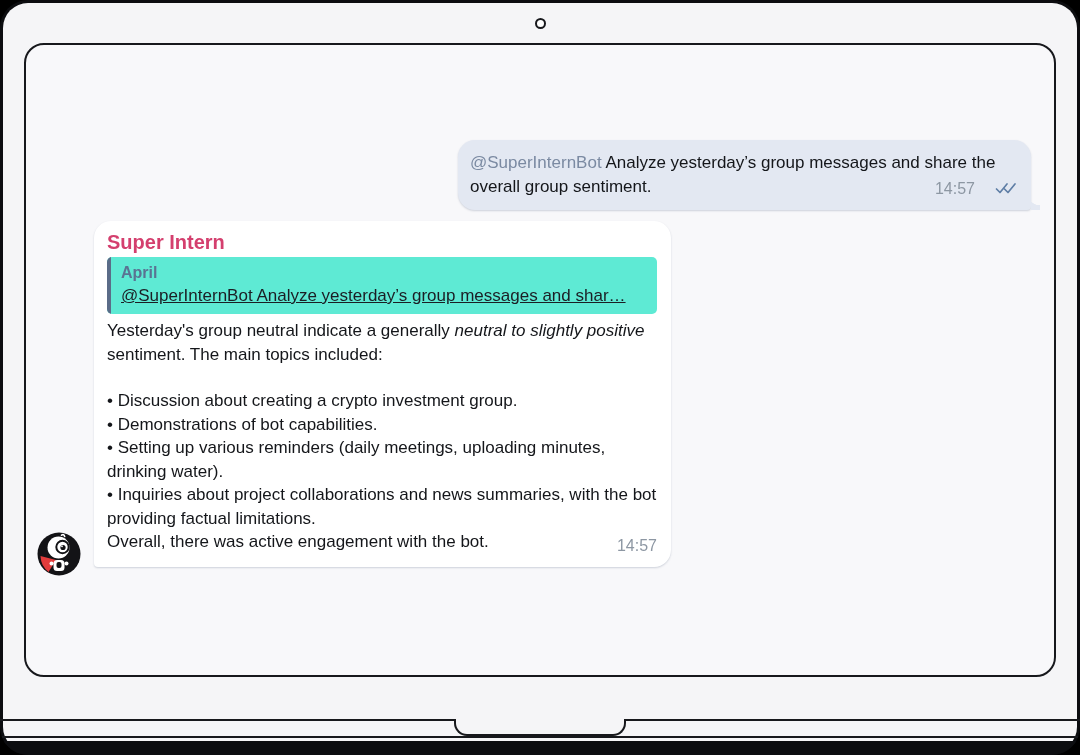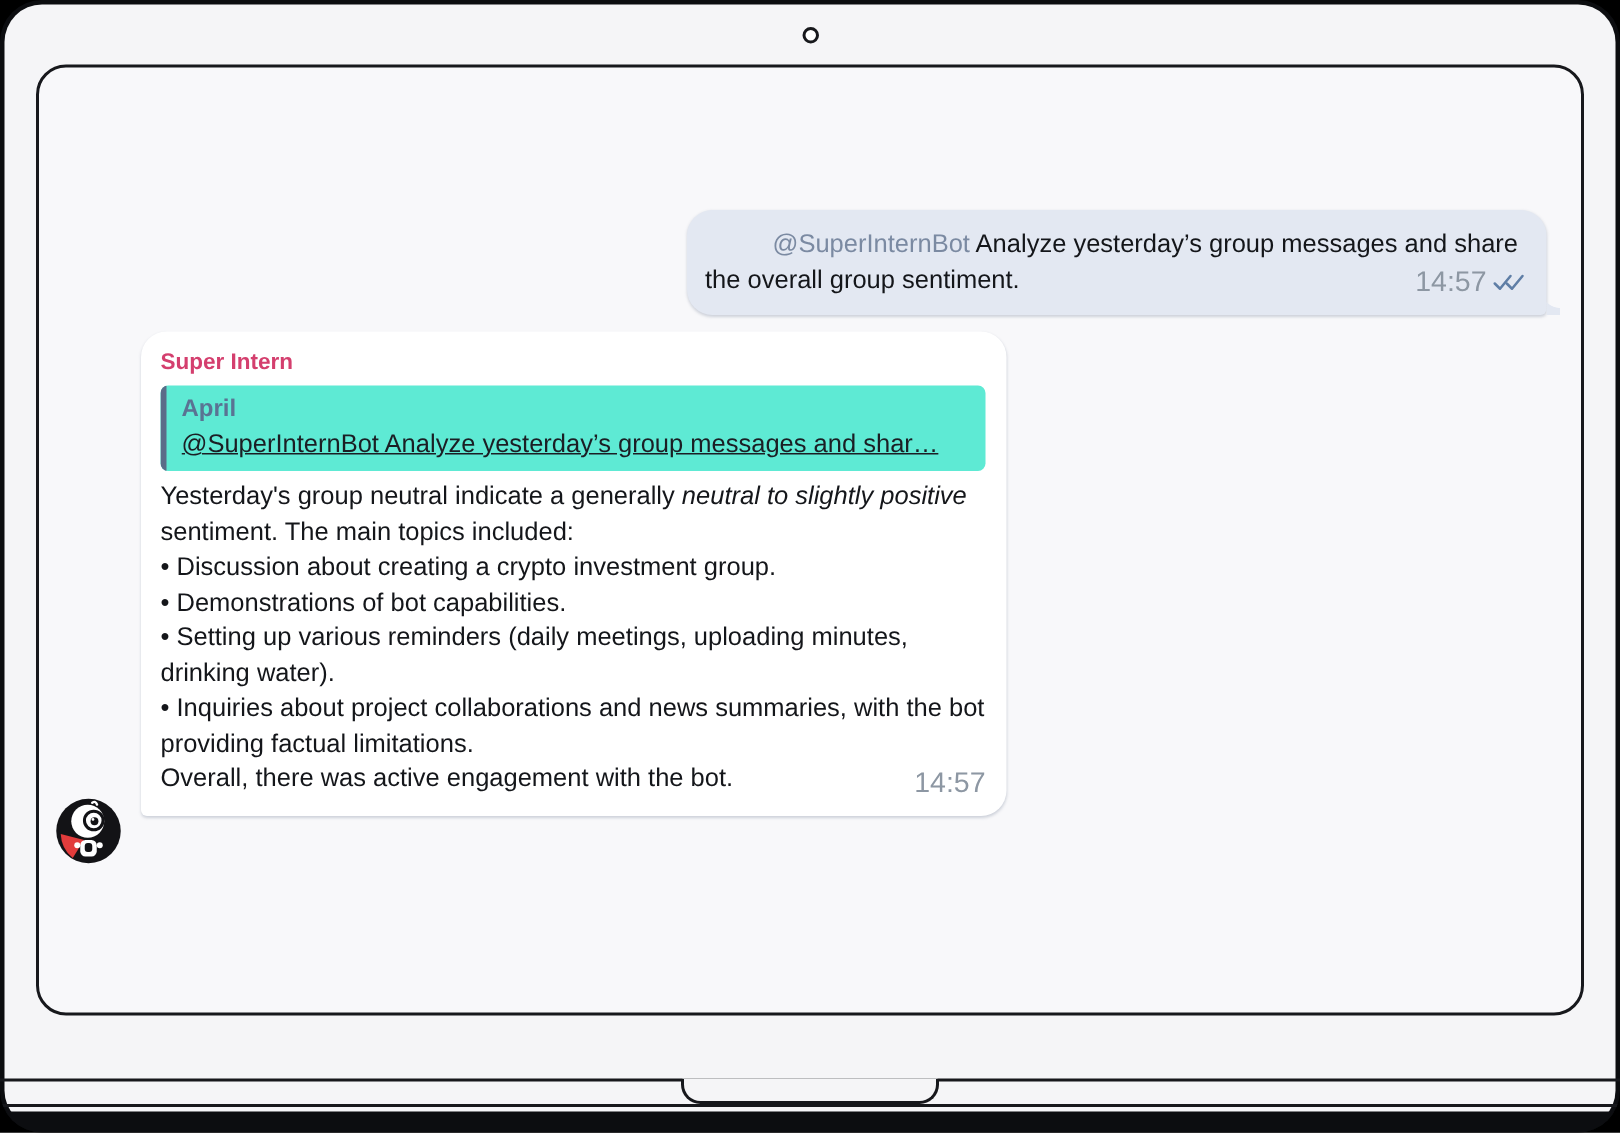--- a/index.html
+++ b/index.html
@@ -71,38 +71,38 @@
     top: 95px; right: 23px; width: 573px;
     background: #e3e8f2;
     border-radius: 17px 17px 4px 17px;
     padding: 11px 14px 12px 12px;
   }
   .msg-out .tail {
     position: absolute; right: -9px; bottom: 0;
     width: 9px; height: 17px;
     background: radial-gradient(circle at 100% 0, rgba(0,0,0,0) 12px, #e3e8f2 12.5px);
   }
-  .mention { color: #7b8aa2; cursor: pointer; margin-left: 45px; }
+  .mention { color: #7b8aa2; cursor: pointer; }
 
   .meta {
     position: absolute; right: 14px; bottom: 9px;
-    display: flex; align-items: center; gap: 4px;
-    font-size: 19px; color: #8d97a3;
+    display: flex; align-items: center; gap: 20px;
+    font-size: 16px; color: #8d97a3;
   }
   .checks { display: inline-block; margin-top: 2px; }
 
   
   .msg-in {
     top: 176px; left: 68px; width: 577px;
     background: #ffffff;
     border-radius: 17px 17px 17px 4px;
     padding: 9px 14px 13px 13px;
   }
   .sender {
-    color: #d43f6e; font-weight: bold; font-size: 15px;
+    color: #d43f6e; font-weight: bold; font-size: 20px;
     line-height: 24px; cursor: pointer;
   }
   .quote {
     position: relative;
     margin: 3px 0 5px 0;
     background: #5eead4;
     border-radius: 5px;
     padding: 4px 10px 6px 14px;
     overflow: hidden;
     cursor: pointer;
@@ -112,21 +112,21 @@
     width: 4px; background: #5b6c88;
   }
   .quote-author {
     color: #5a7393; font-weight: bold; font-size: 16px; line-height: 23px;
   }
   .quote-text {
     white-space: nowrap; overflow: hidden;
     font-size: 17px; line-height: 24px; color: #1b1e24; text-decoration: underline;
   }
   .para em { font-style: italic; }
-  .bullets { }
+  .bullets { margin-top: 23px; }
   .closing-row { padding-right: 60px; }
 
   
   .avatar {
     position: absolute; left: 11px; top: 487px;
     width: 44px; height: 44px; cursor: pointer;
   }
 </style>
 </head>
 <body>

